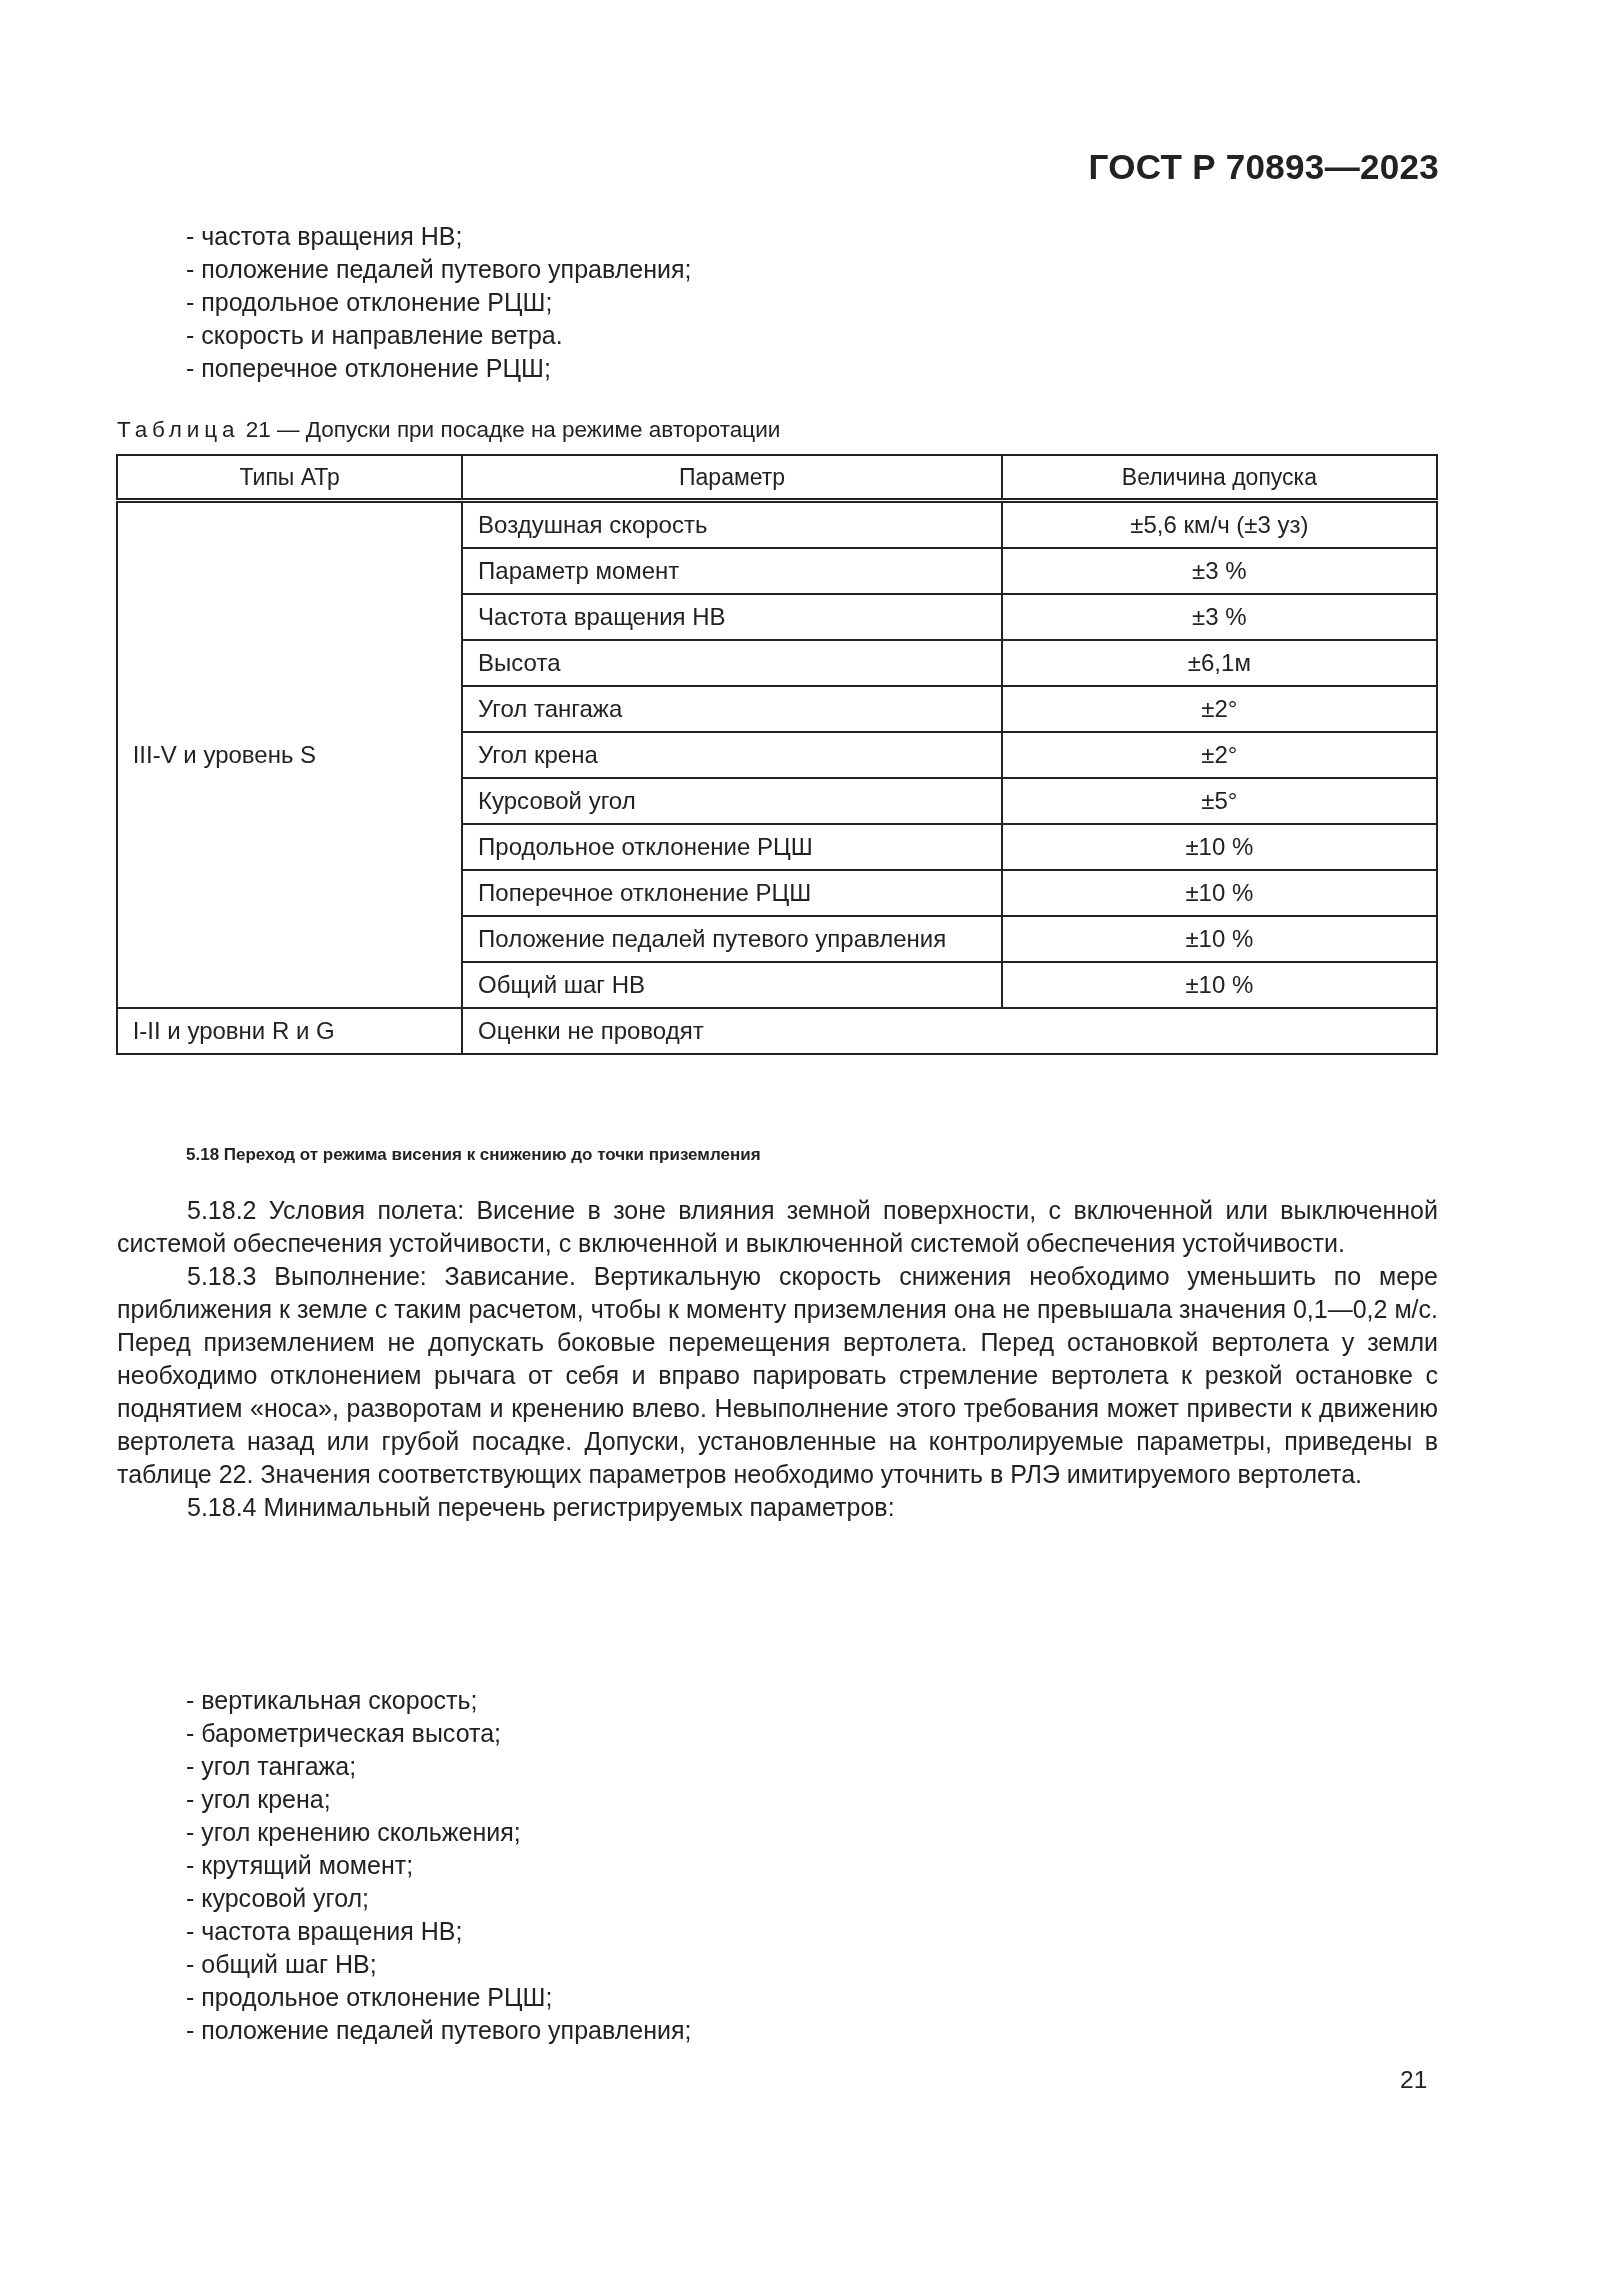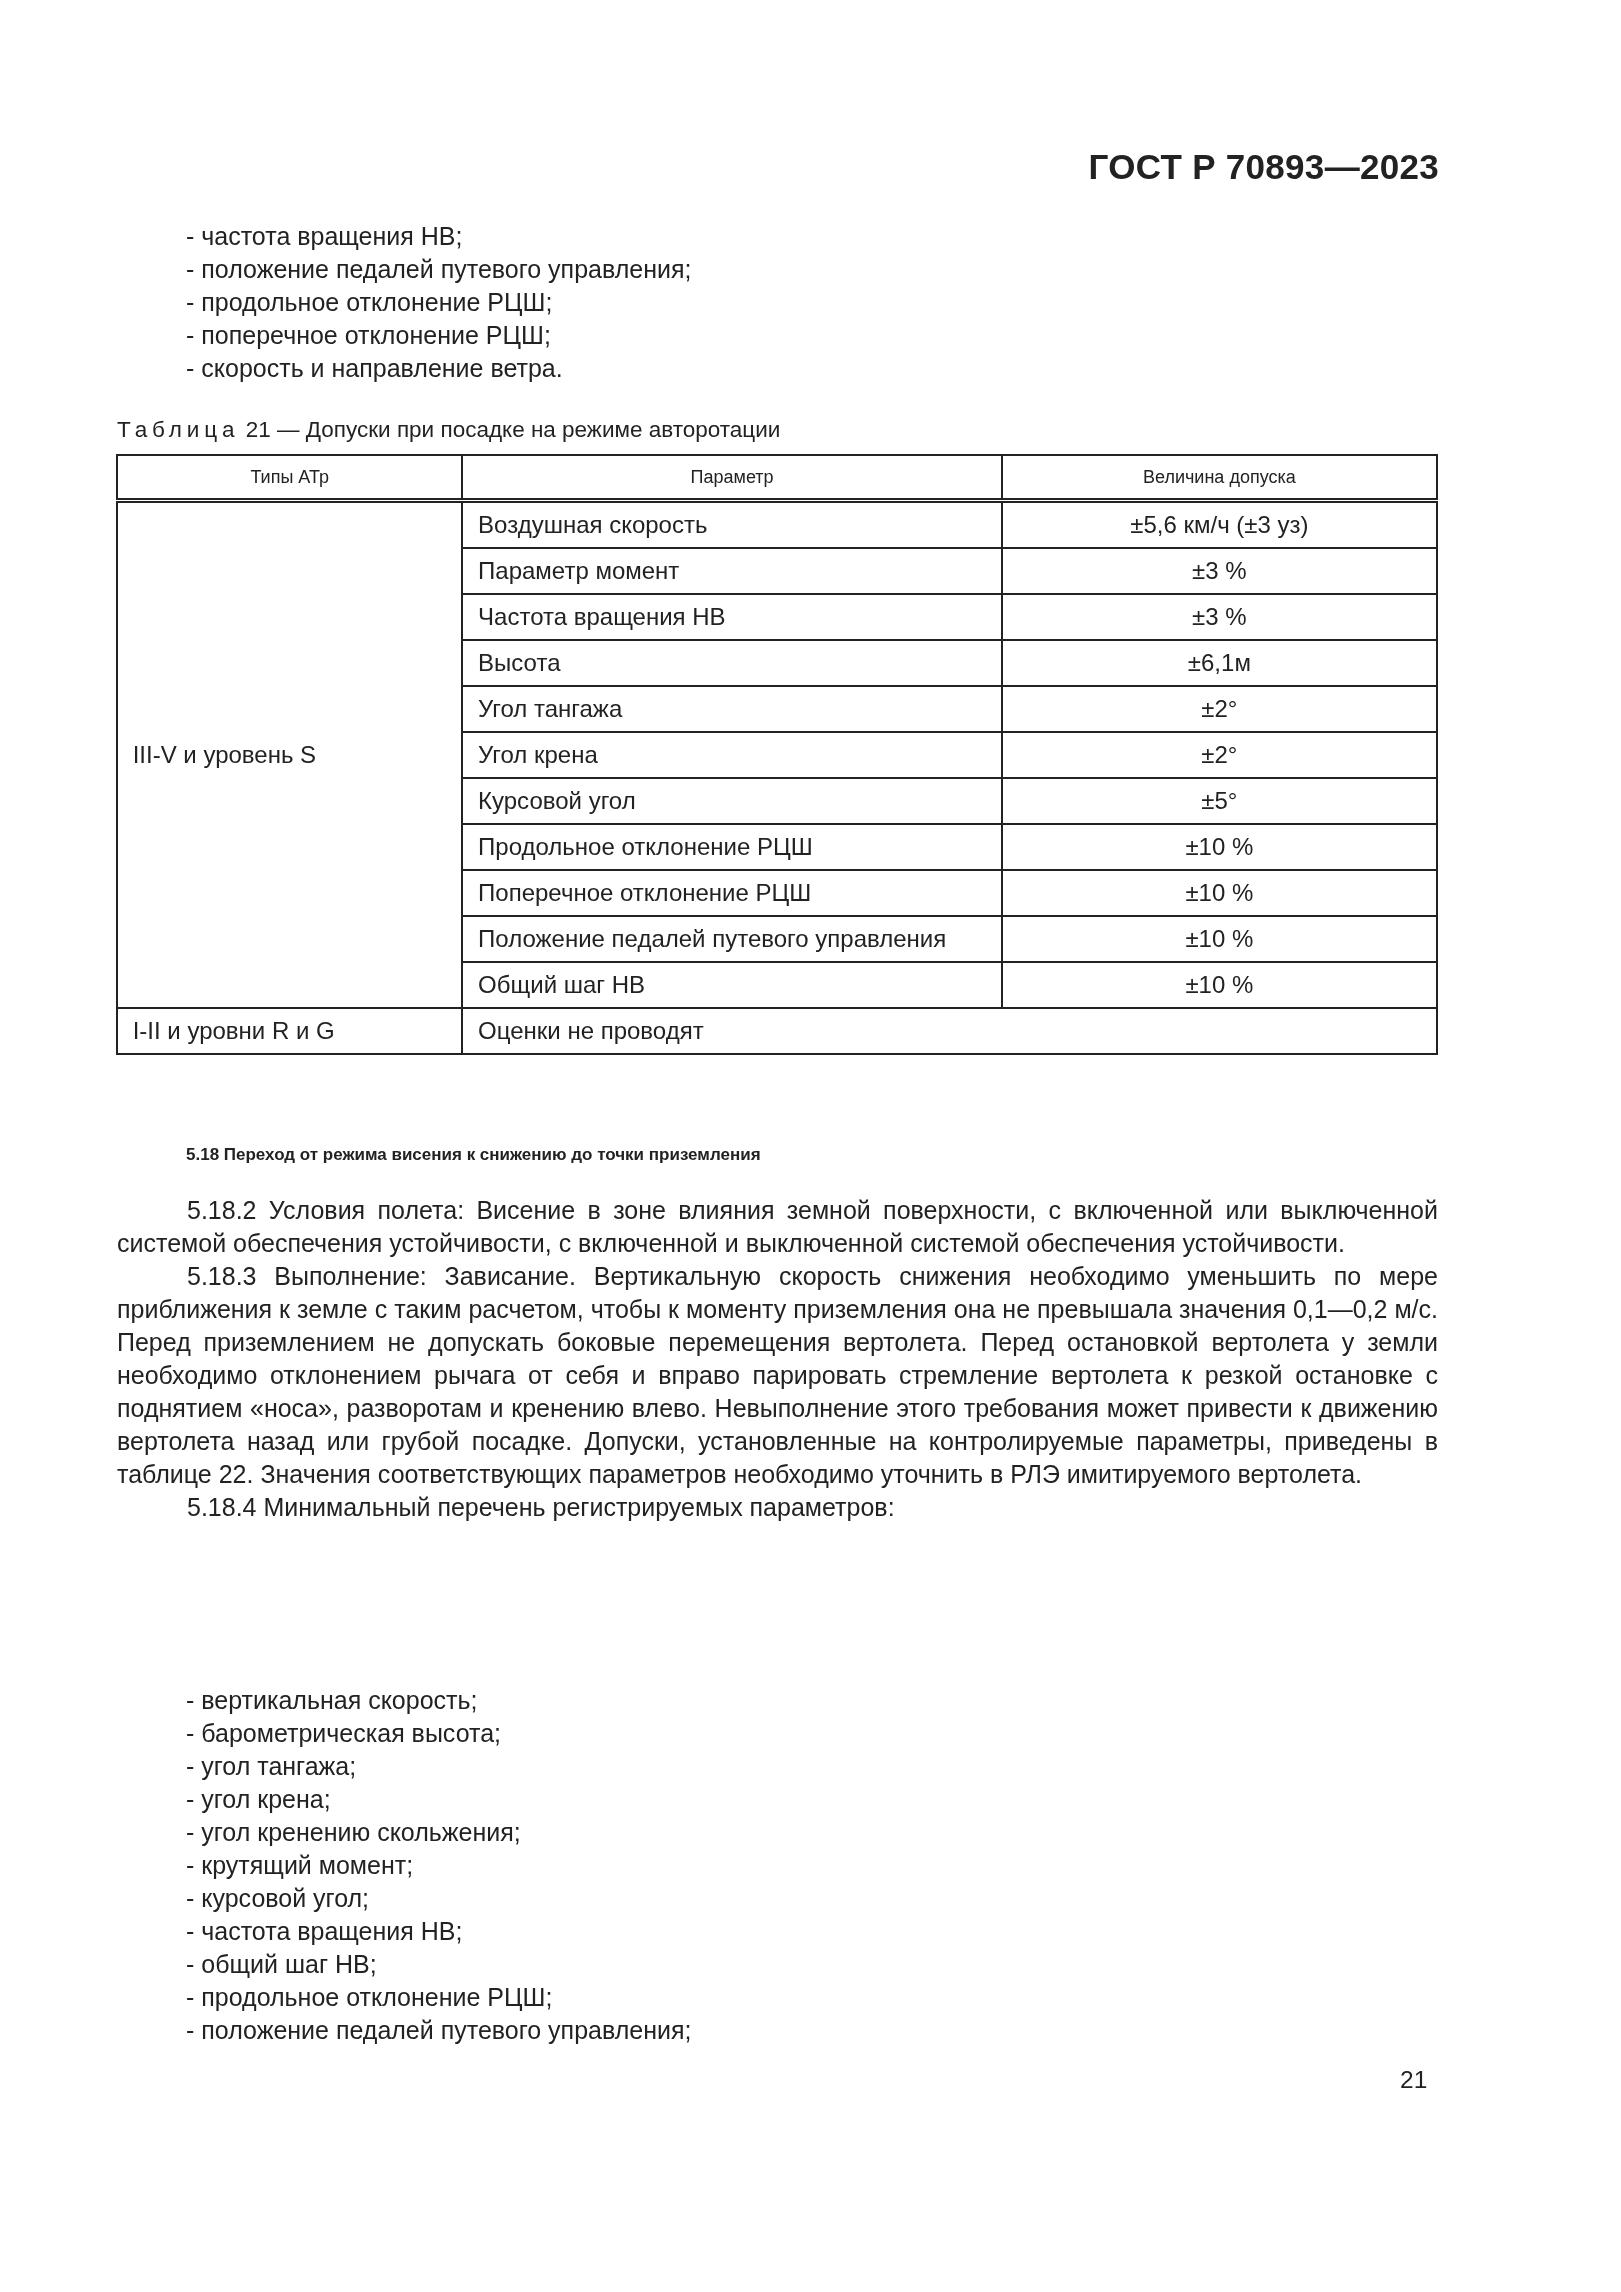--- a/index.html
+++ b/index.html
@@ -8,40 +8,40 @@
   .abs { position:absolute; }
   .doc-header { right:182px; top:147px; font-size:35px; font-weight:bold; letter-spacing:0.3px; }
   .txt { font-size:25px; line-height:33px; }
   .bullets { left:186px; }
   .bullets div { white-space:nowrap; }
   .caption { left:117px; top:415px; font-size:22.5px; line-height:29px; white-space:nowrap; }
   .caption .sp { letter-spacing:4.9px; }
   table.tol { position:absolute; left:116px; top:454px; width:1322px; border-collapse:collapse;
               font-size:24px; }
   table.tol td, table.tol th { border:2.5px solid #222; padding:0 14.7px; height:44px; vertical-align:middle; }
-  table.tol th { font-weight:normal; font-size:18px; height:42px; border-bottom:5.9px double #222;margin-left:37px; }
+  table.tol th { font-weight:normal; font-size:23px; height:42px; border-bottom:5.9px double #222;margin-left:37px; }
   table.tol td.c1 { width:314px; }
   table.tol td.c2 { width:508px; }
   table.tol td.c3 { text-align:center;margin-top:20px; }
   .h518 { left:186px; top:1145px; font-size:17px; font-weight:bold; white-space:nowrap; }
   .para { left:117px; width:1321px; text-align:justify; }
   .para p { margin:0; text-indent:70px; }
   .page-num { left:1400px; top:2066px; font-size:24.5px; }
 </style>
 </head>
 <body>
 
 <div class="abs doc-header">ГОСТ Р 70893—2023</div>
 
 <div class="abs txt bullets" style="top:220px;">
   <div>-  частота вращения НВ;</div>
   <div>-  положение педалей путевого управления;</div>
   <div>-  продольное отклонение РЦШ;</div>
+  <div>-  скорость и направление ветра.</div>
   <div>-  поперечное отклонение РЦШ;</div>
-  <div>-  скорость и направление ветра.</div>
 </div>
 
 <div class="abs caption">
   <span class="sp">Таблица</span>
   <span>21 — Допуски при посадке на режиме авторотации</span>
 </div>
 
 <table class="tol">
   <tbody>
       <tr>

